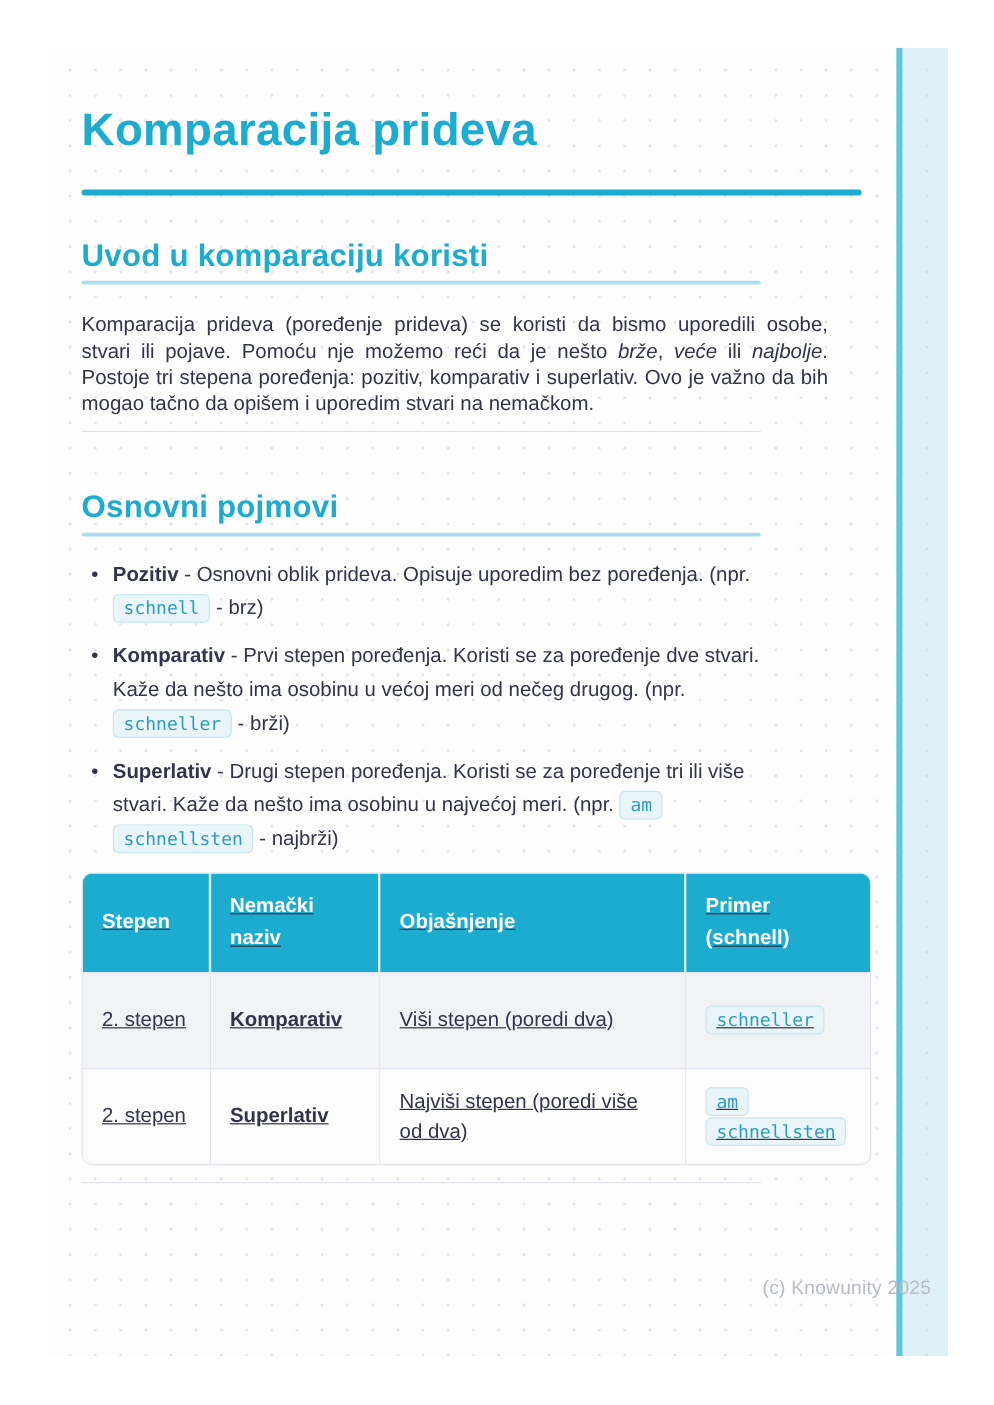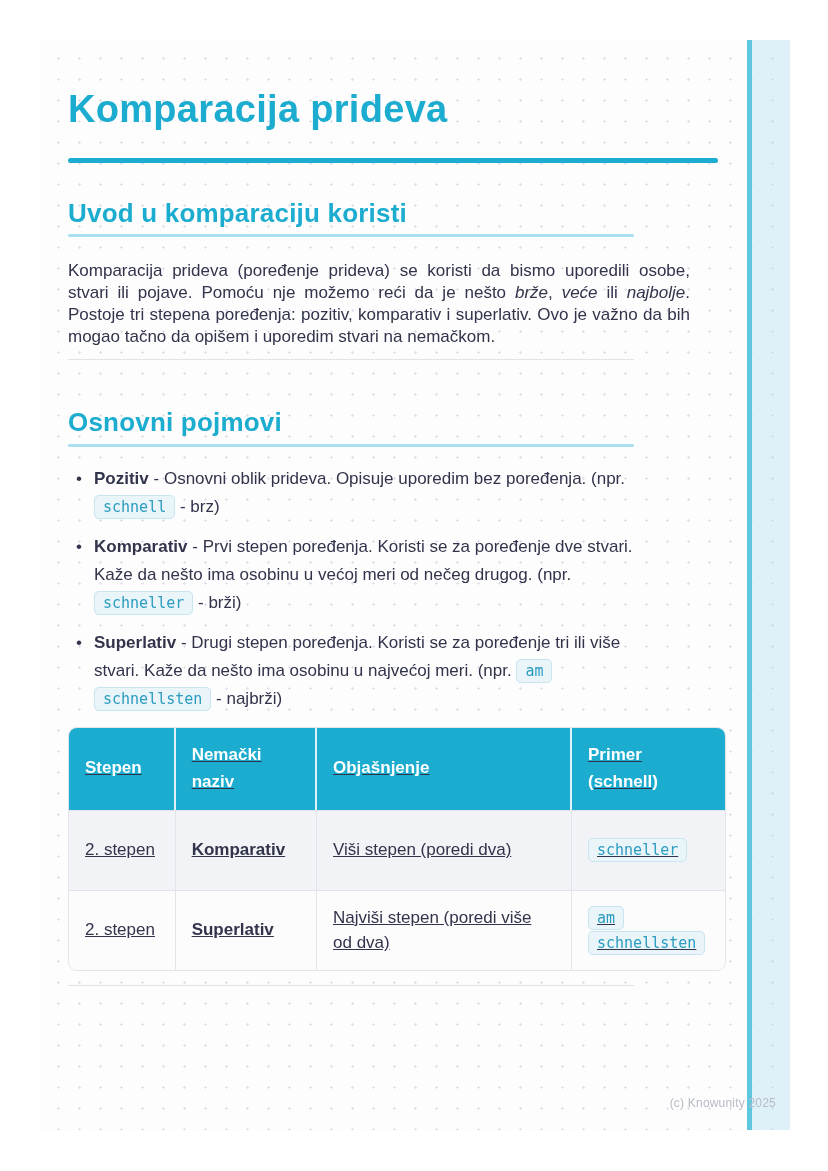--- a/index.html
+++ b/index.html
@@ -80,22 +80,22 @@
   table.cmp col.c3{width:220px}
   table.cmp col.c4{width:132px}
   table.cmp td{
     padding:14px 16px;font-size:17px;line-height:1.5;vertical-align:middle;height:80px;
     border-top:1px solid var(--table_border);border-right:1px solid var(--table_border);
     background:#fcfcfd;
   }
   table.cmp td:last-child{border-right:none}
   table.cmp tr.alt td{background:var(--row_alt)}
   .footer-credit{
-    position:absolute;right:14px;top:1056px;z-index:2;
-    font-size:12px;color:var(--muted);letter-spacing:0.2px;
+    position:absolute;right:14px;top:1025px;z-index:2;
+    font-size:16px;color:var(--muted);letter-spacing:0.2px;
   }
 </style>
 </head>
 <body>
 
 <div class="sheet">
   <div class="edge-stripe"></div>
 
   <div class="content">
 

